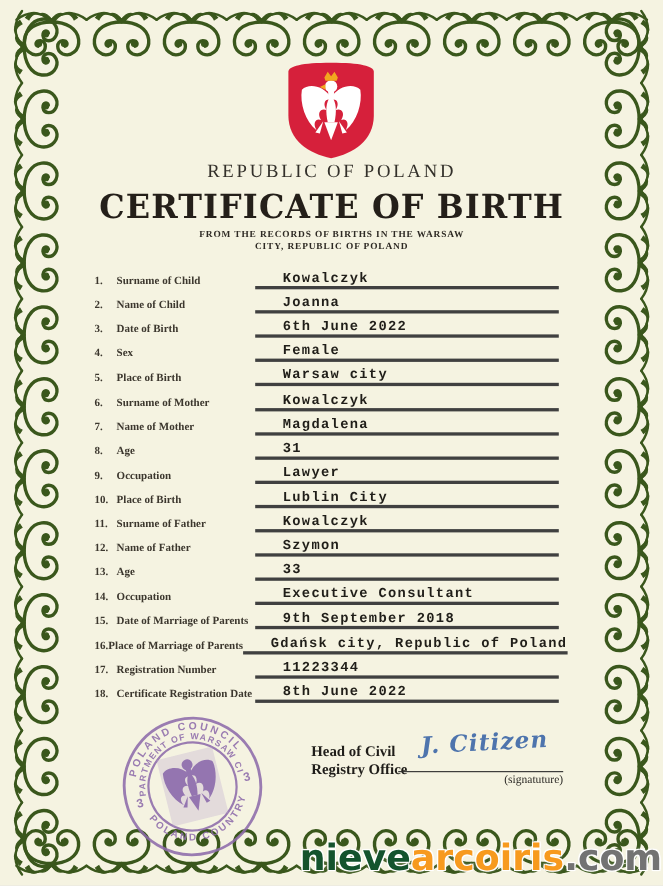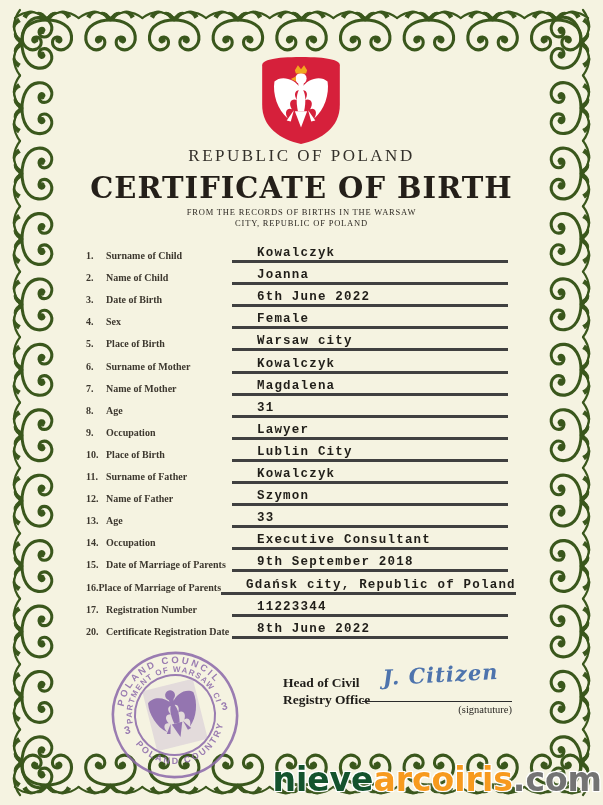--- a/index.html
+++ b/index.html
@@ -15,21 +15,21 @@
     position:absolute;left:0;top:146px;width:603px;text-align:center;
     font-size:17px;letter-spacing:2.5px;color:#33302a;
   }
   .title{
     position:absolute;left:0;top:171px;width:603px;text-align:center;
     font-family:"DejaVu Serif",serif;font-weight:700;font-size:29px;
     letter-spacing:1px;color:#241f19;transform:scaleY(1.04);
   }
   .subtitle{
     position:absolute;left:0;top:207px;width:603px;text-align:center;
-    font-weight:400;font-size:8.5px;letter-spacing:.8px;color:#2e2a24;line-height:11px;
+    font-weight:700;font-size:8.5px;letter-spacing:.8px;color:#2e2a24;line-height:11px;
   }
   
   .fields{position:absolute;left:86px;top:241px;width:422px;}
   .row{display:flex;height:22.1px;align-items:flex-end;}
   .fnum{width:20px;font-weight:700;font-size:10px;color:#3c372e;padding-bottom:2px;}
   .flabel{width:126px;font-weight:700;font-size:10px;color:#3c372e;padding-bottom:2px;white-space:nowrap;}
   .fline{flex:1;border-bottom:3px solid #404040;padding:0 0 1px 25px;}
   .fvalue{
     font-family:"Liberation Mono","DejaVu Sans Mono",monospace;
     font-size:12.5px;font-weight:700;letter-spacing:1.2px;color:#201e19;
@@ -287,21 +287,21 @@
 
     <div class="row">
       <span class="fnum">17.</span>
       <span class="flabel">Registration Number</span>
       <span class="fline">
         <span class="fvalue">11223344</span>
       </span>
     </div>
 
     <div class="row">
-      <span class="fnum">20.</span>
+      <span class="fnum">18.</span>
       <span class="flabel">Certificate Registration Date</span>
       <span class="fline">
         <span class="fvalue">8th June 2022</span>
       </span>
     </div>
   </div>
 
   <svg class="stamp" width="150" height="150" viewBox="0 0 150 150">
     <defs>
       <path id="arc-outer-top" d="M 23 75 A 52 52 0 0 1 127 75"></path>

